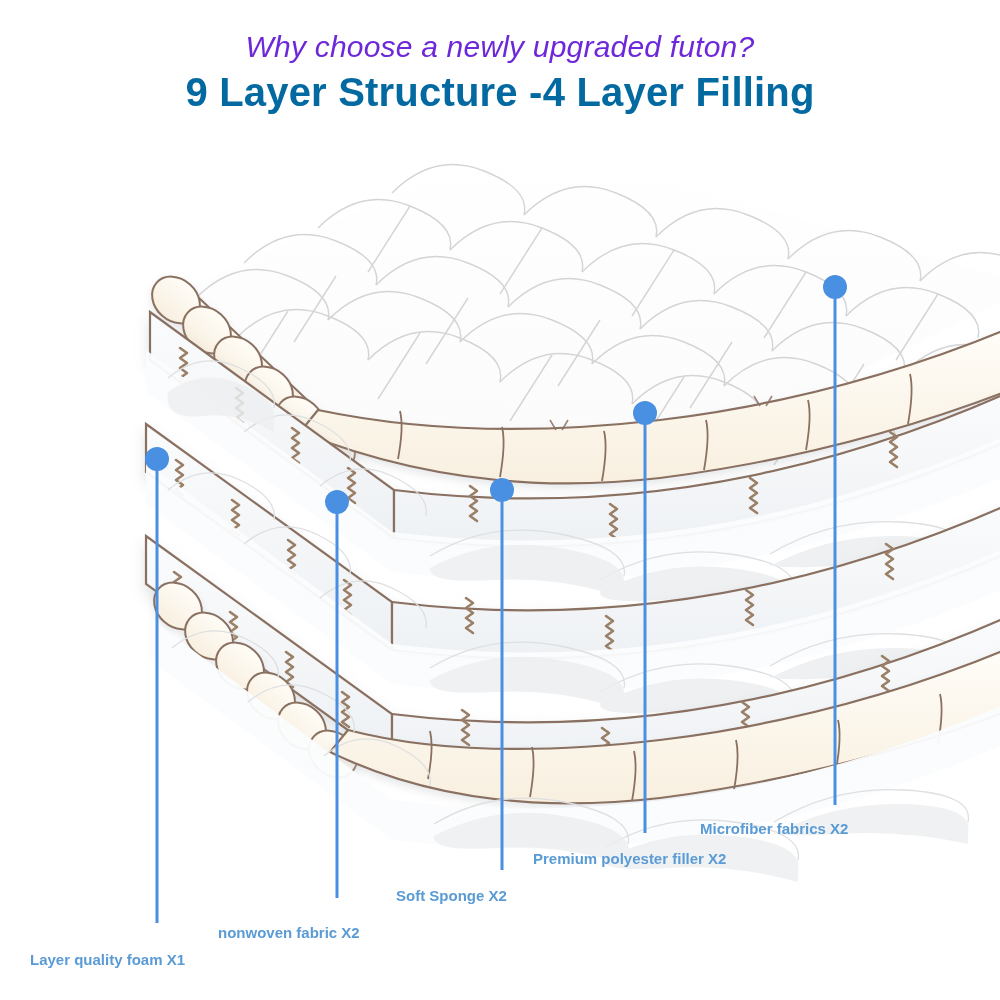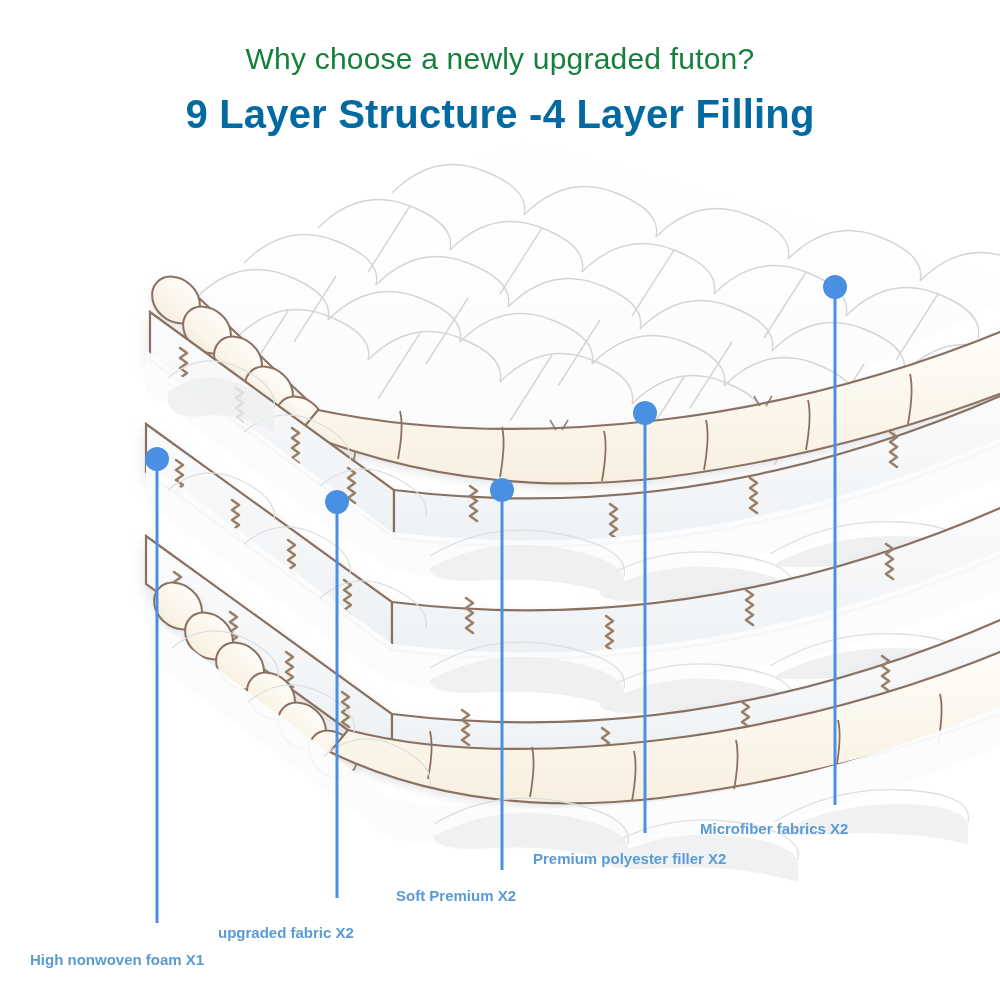--- a/index.html
+++ b/index.html
@@ -15,24 +15,25 @@
   
   .heading-block{
     position:absolute;top:0;left:0;width:1000px;
     text-align:center;
     padding-top:26px;
     pointer-events:none;
   }
   .subtitle{
     font-size:30px;
     font-weight:400;
-    color:#15803d;
+    color:#6d28d9;
     letter-spacing:.2px;
     line-height:1.1;
-    margin:16px;
+    margin:4px;
+    font-style:italic;
   }
   .maintitle{
     font-size:40px;
     font-weight:700;
     color:#0369a1;
     letter-spacing:.2px;
     line-height:1.15;
     margin:6px 0 0 0;
   }
 
@@ -316,20 +317,20 @@
           <circle cx="645" cy="413" r="12" fill="#4a90e2"></circle>
         </g>
         <g>
           <line x1="835" y1="287" x2="835" y2="805" stroke="#4a90e2" stroke-width="3"></line>
           <circle cx="835" cy="287" r="12" fill="#4a90e2"></circle>
         </g>
       </g>
   </svg>
 
   <div id="callout-labels">
-      <div class="callout-label" style="left: 30px; top: 952px;">High nonwoven foam X1</div>
-      <div class="callout-label" style="left: 218px; top: 925px;">upgraded fabric X2</div>
-      <div class="callout-label" style="left: 396px; top: 888px;">Soft Premium X2</div>
+      <div class="callout-label" style="left: 30px; top: 952px;">Layer quality foam X1</div>
+      <div class="callout-label" style="left: 218px; top: 925px;">nonwoven fabric X2</div>
+      <div class="callout-label" style="left: 396px; top: 888px;">Soft Sponge X2</div>
       <div class="callout-label" style="left: 533px; top: 851px;">Premium polyester filler X2</div>
       <div class="callout-label" style="left: 700px; top: 821px;">Microfiber fabrics X2</div>
     </div>
 
 </div>
 
 </body></html>

